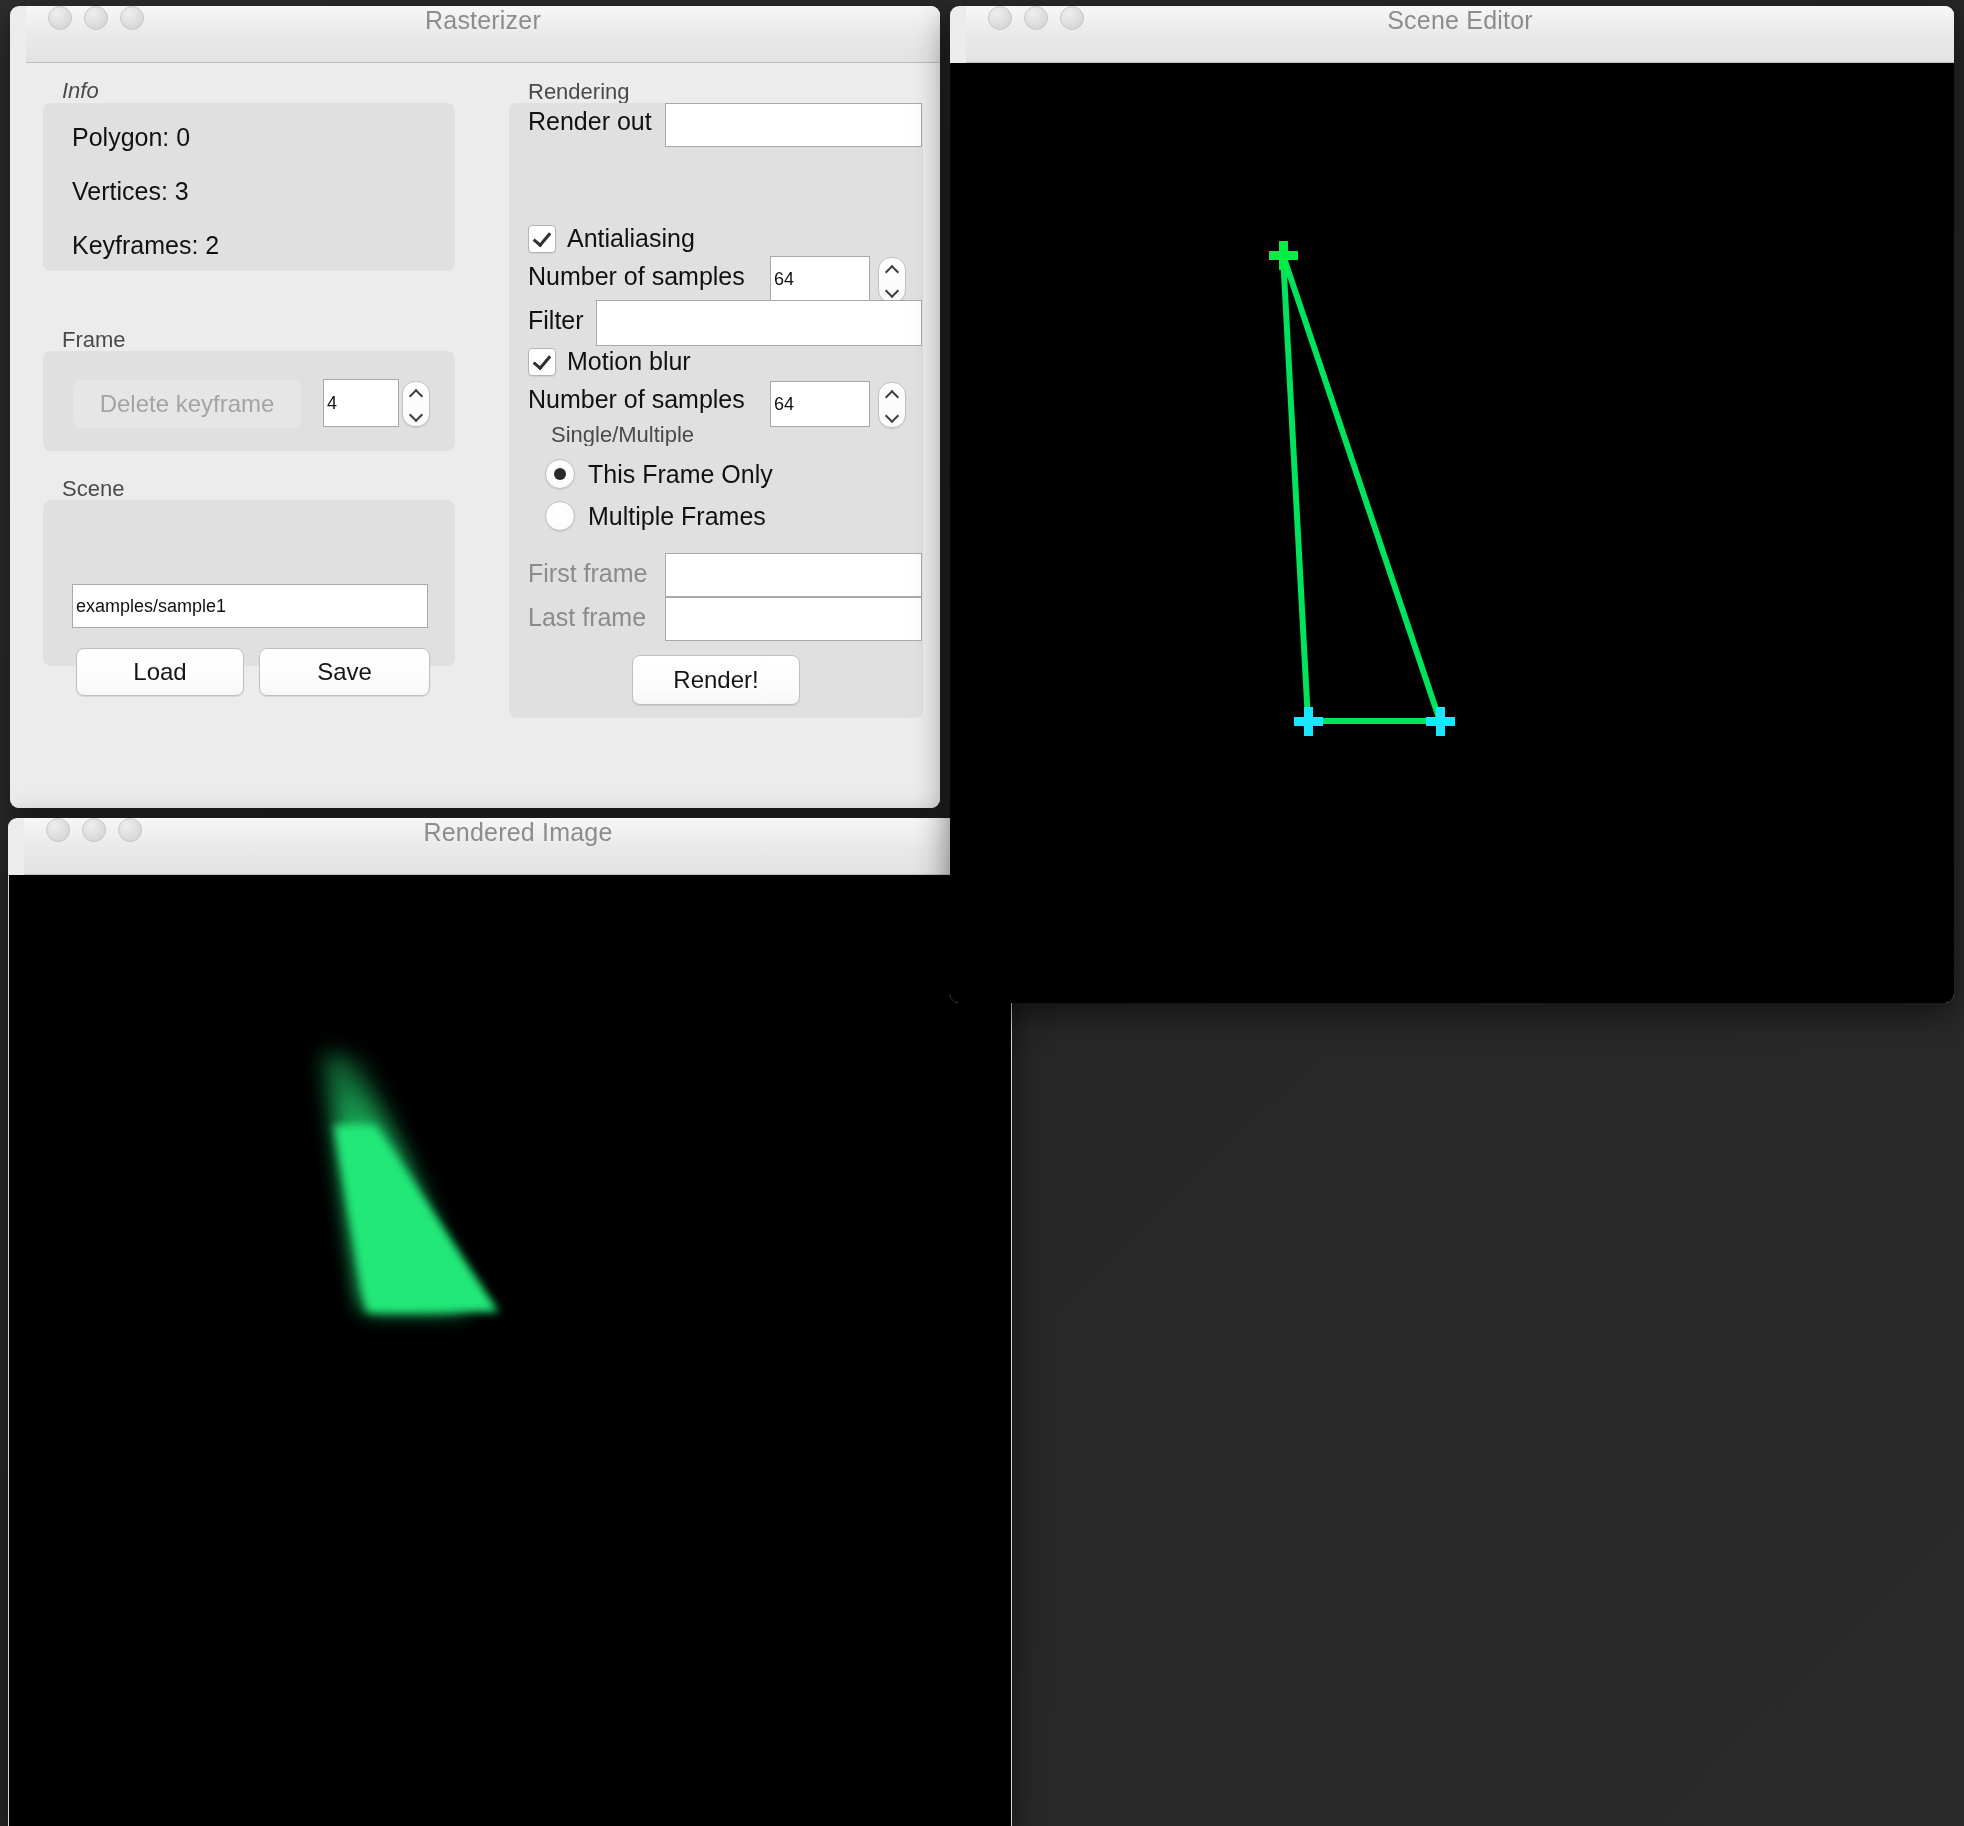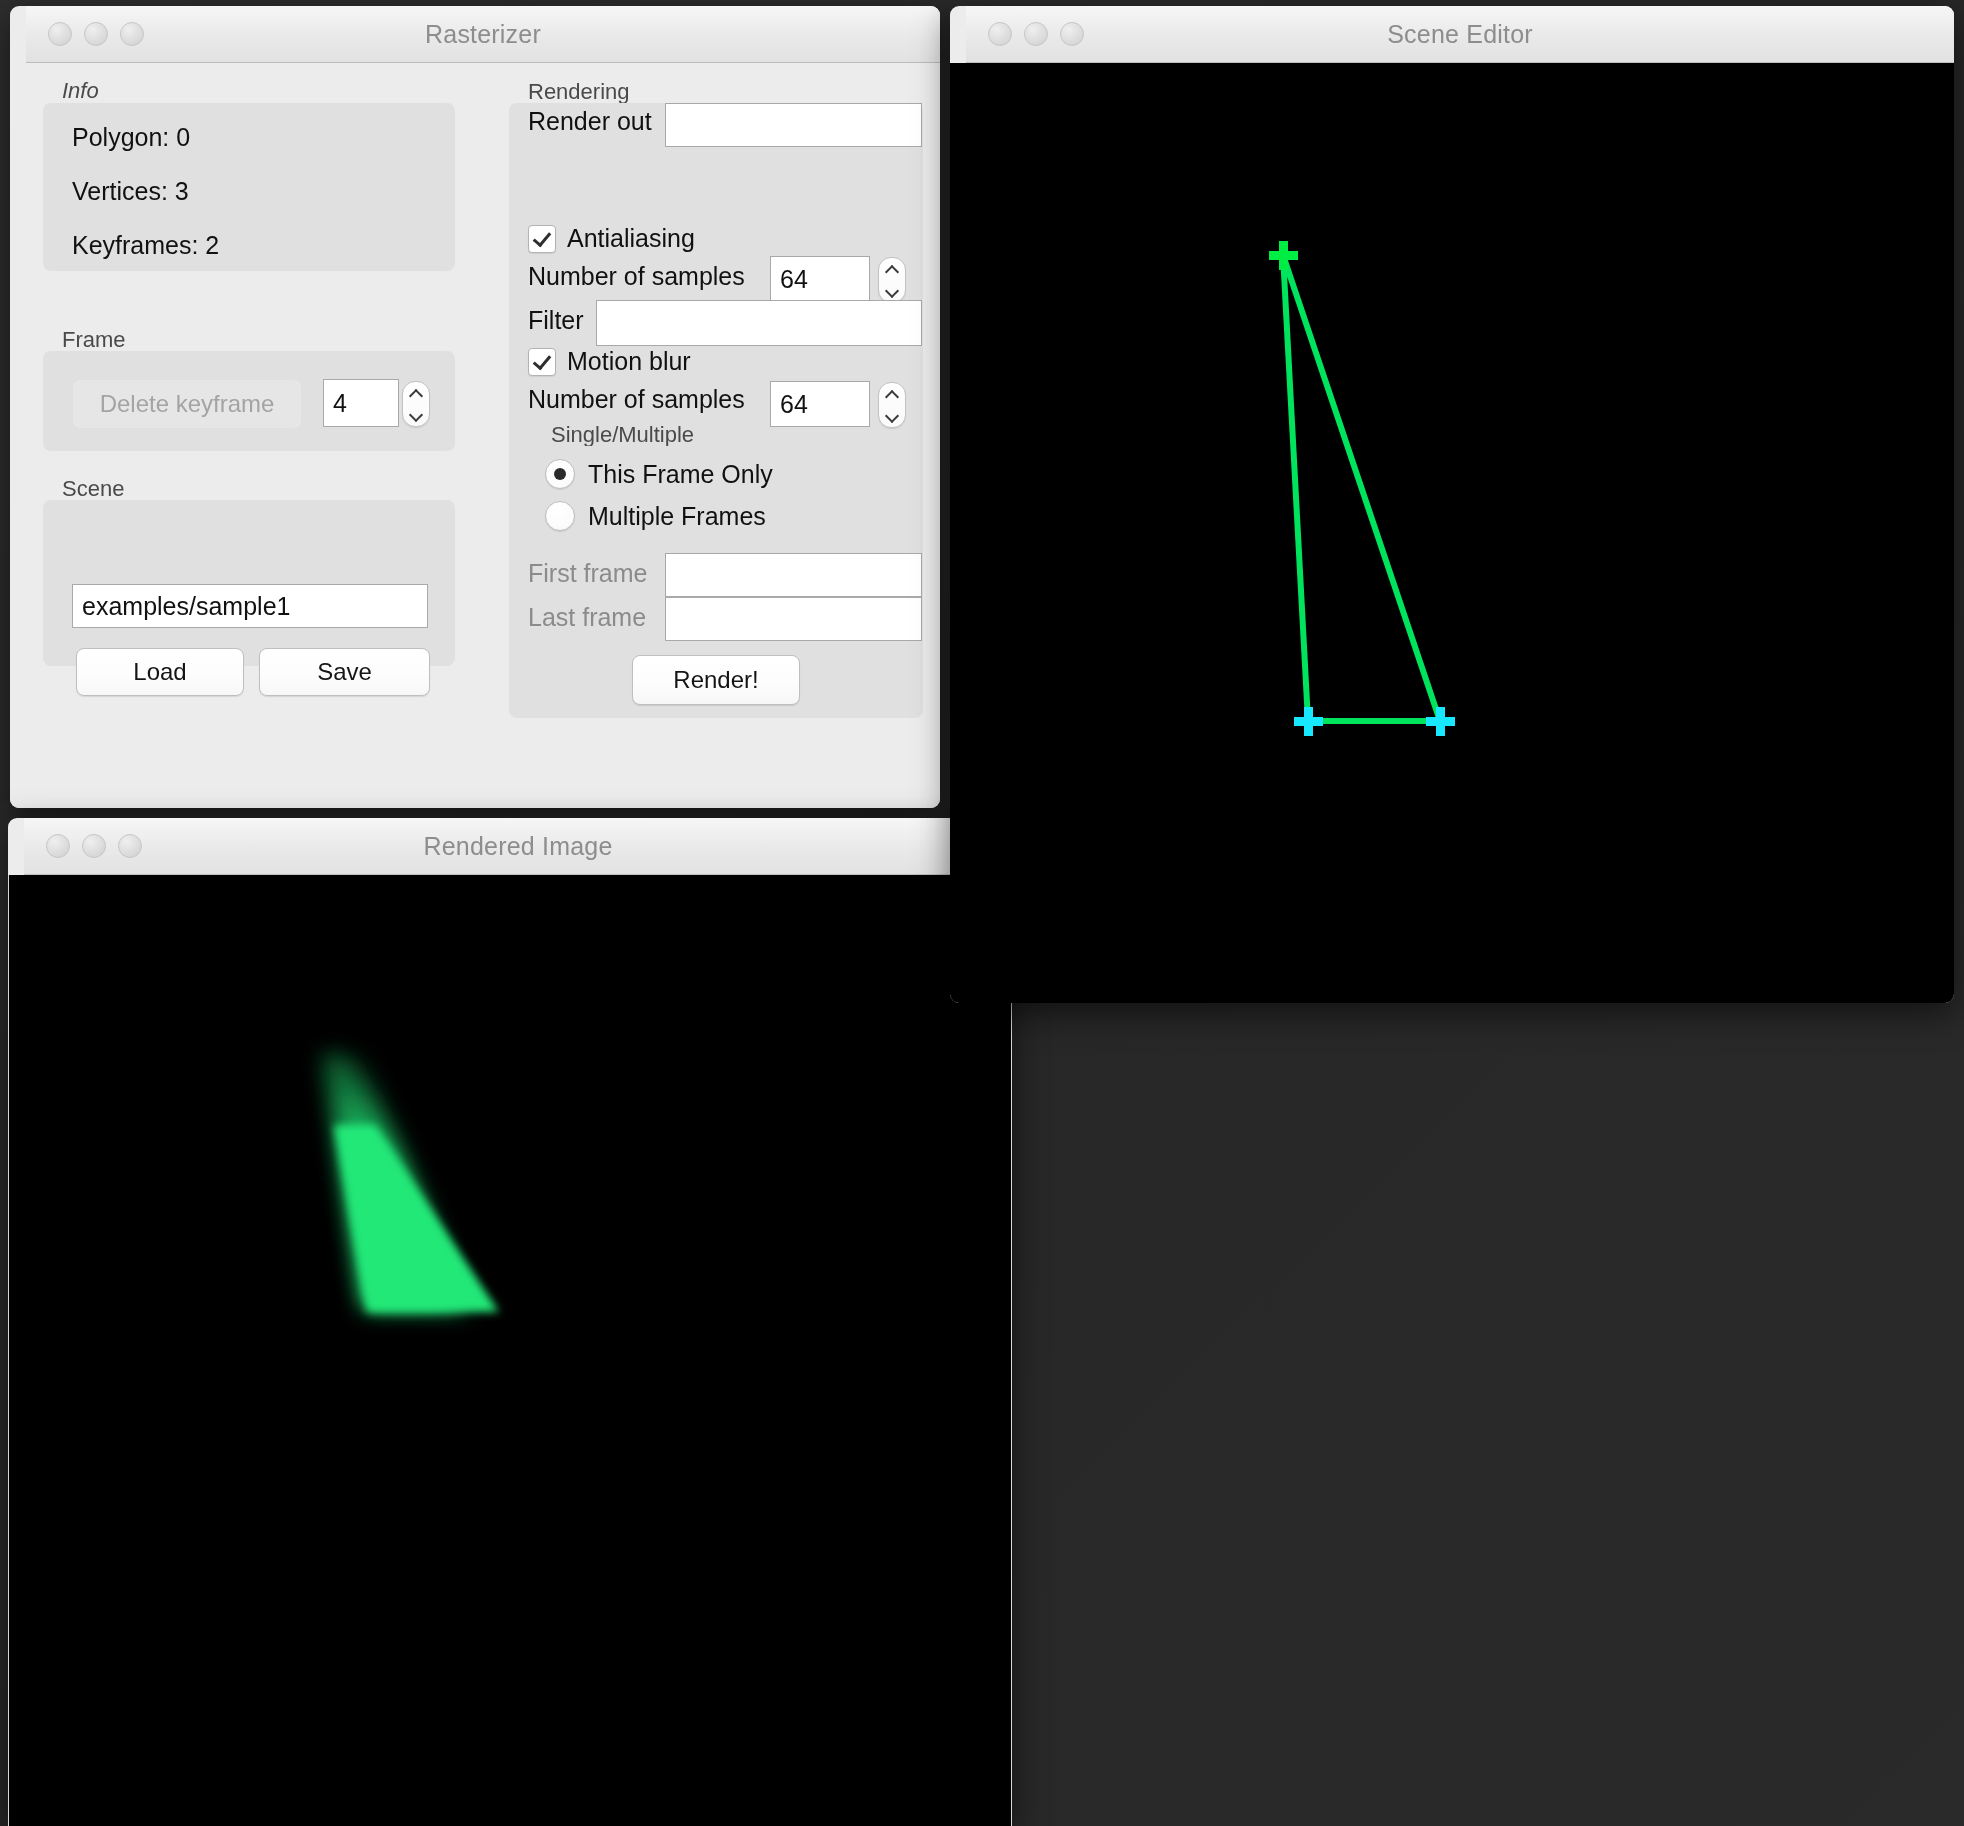--- a/index.html
+++ b/index.html
@@ -24,21 +24,21 @@
     background: #ececec;
     box-shadow: 0 10px 34px rgba(0,0,0,0.55);
     overflow: hidden;
   }
   .titlebar {
     height: 56px;
     background: linear-gradient(to bottom, #f6f6f6 0%, #e9e9e9 55%, #e2e2e2 100%);
     border-bottom: 1px solid #bdbdbd;
     position: relative;
     display: flex;
-    align-items: center;
+    align-items: flex-start;
     margin-left: 16px;
   }
   .traffic {
     display: flex;
     gap: 12px;
     margin-left: 22px;
   }
   .dot {
     width: 22px; height: 22px; border-radius: 50%;
     background: radial-gradient(circle at 35% 30%, #efefef, #d8d8d8 70%, #cfcfcf 100%);
@@ -107,25 +107,25 @@
     color: #a4a4a4;
     box-shadow: none;
   }
 
   
   .textfield {
     position: absolute;
     background: #ffffff;
     border: 1px solid #a9a9a9;
     box-sizing: border-box;
-    font-size: 25px;
+    font-size: 18px;
     color: #111;
     display: flex;
     align-items: center;
-    padding-left: 9px;
+    padding-left: 3px;
     font-family: "Liberation Sans", sans-serif;
     text-align: center;
   }
 
   
   .stepper {
     position: absolute;
     width: 26px;
     height: 44px;
     background: linear-gradient(to bottom,#ffffff,#fafafa);

